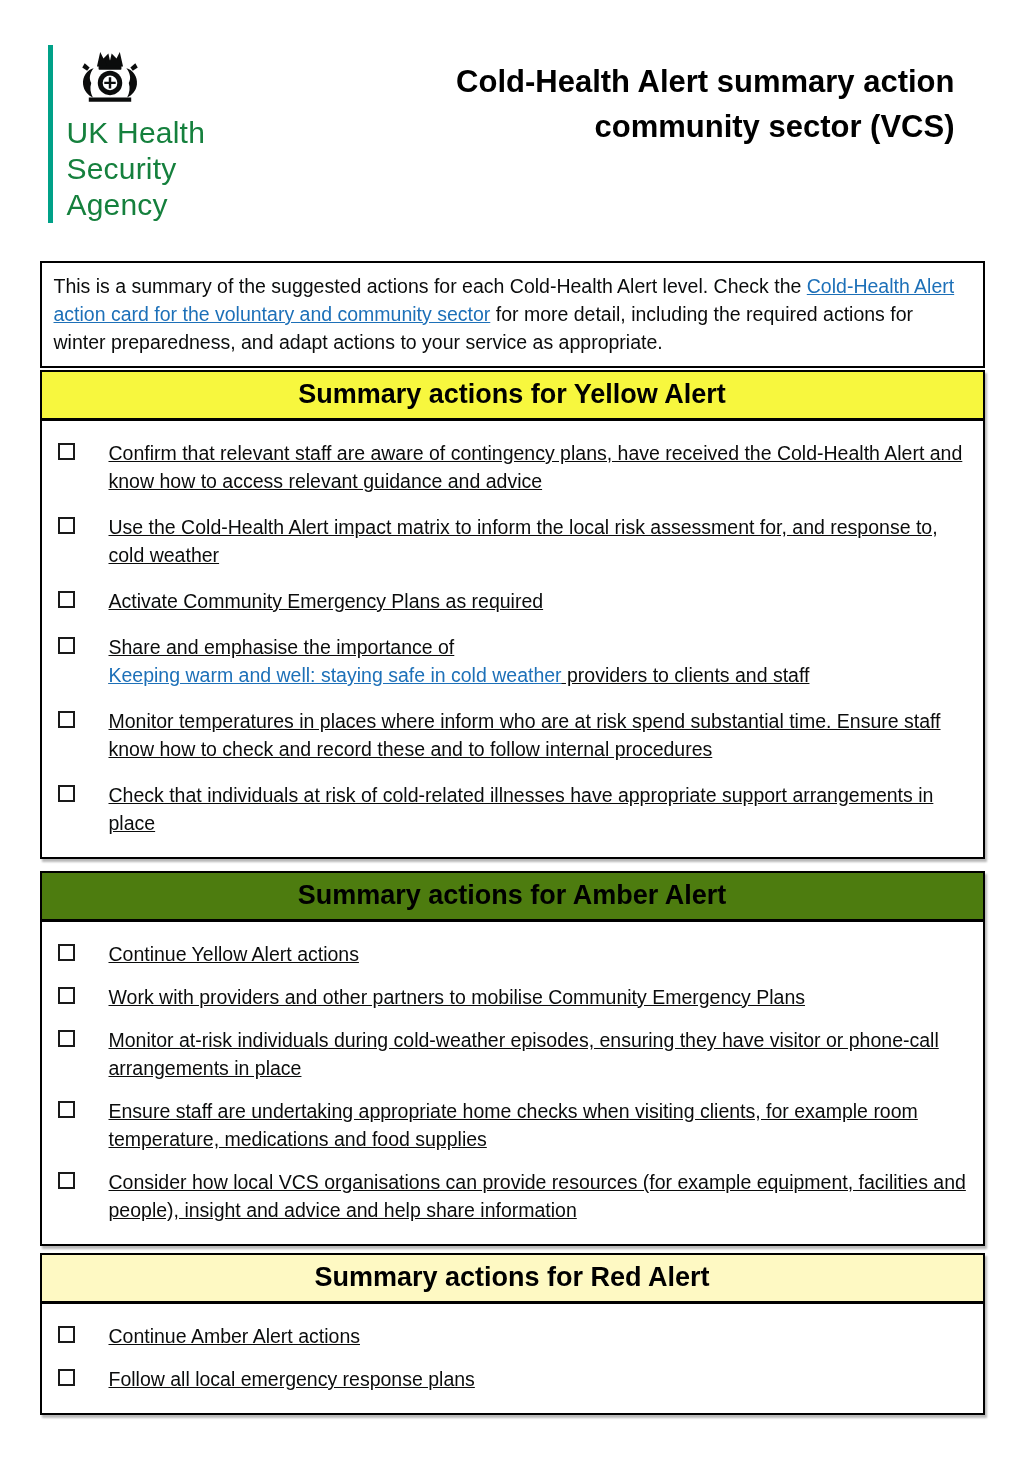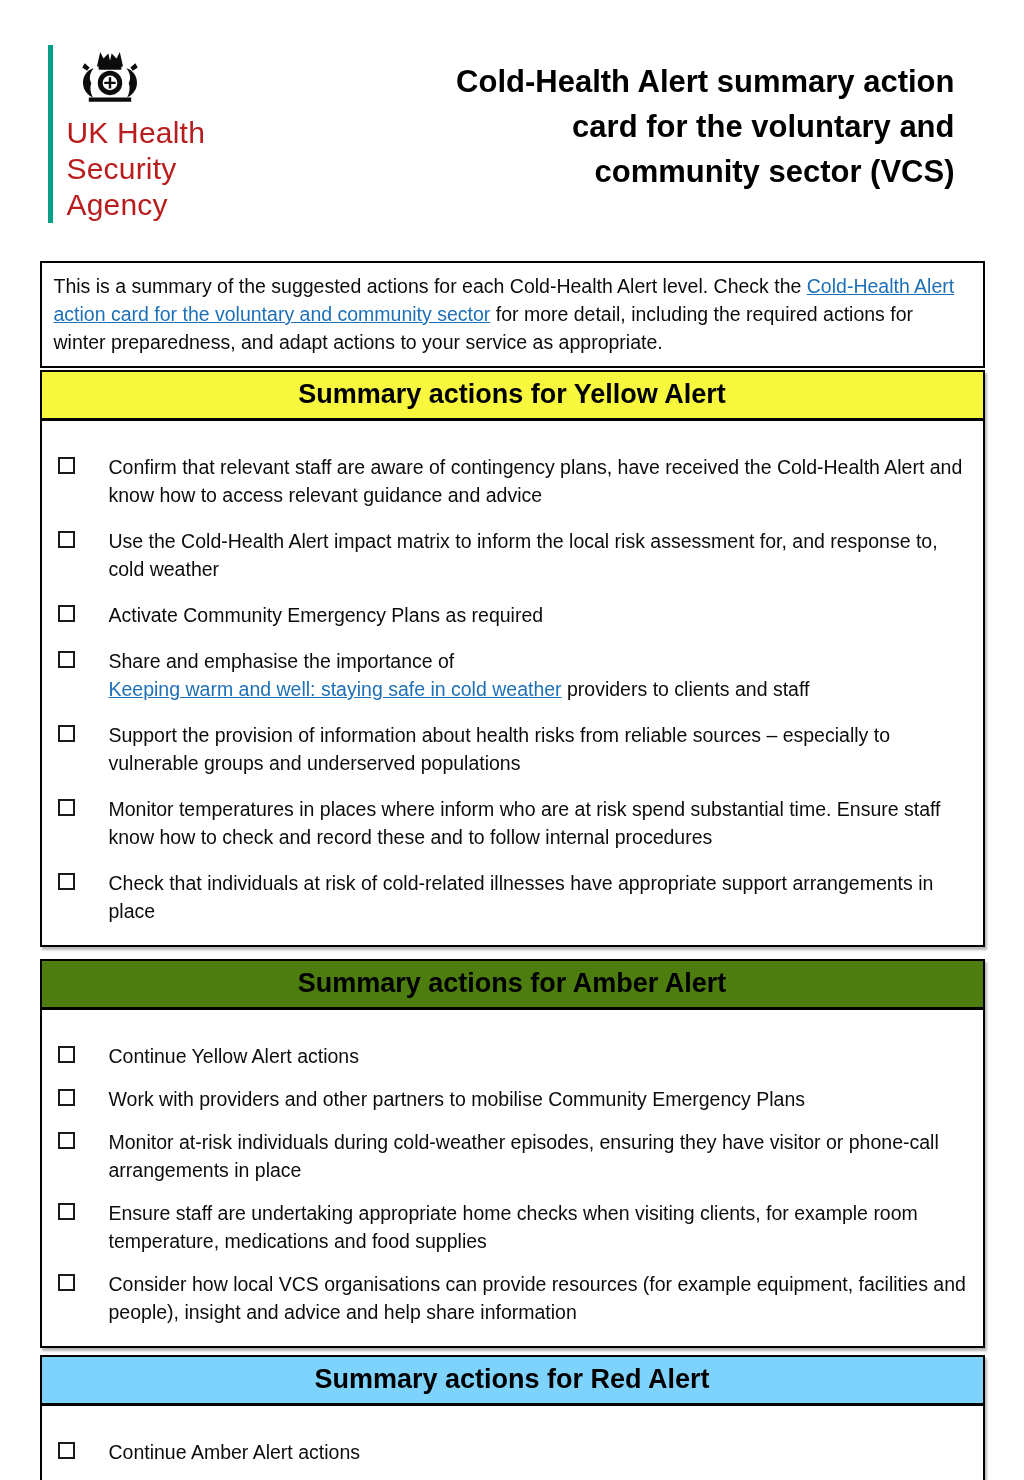--- a/index.html
+++ b/index.html
@@ -34,21 +34,21 @@
     width: 5px;
     background: #00A188;
     margin-right: 14px;
     min-height: 162px;
   }
   .logo-inner { padding-top: 2px; }
   .crest { display: block; margin-bottom: 6px; margin-left: 2px; }
   .logo-text div {
     font-size: 30px;
     line-height: 36px;
-    color: #b91c1c;
+    color: #15803d;
     letter-spacing: 0.2px;
   }
   .doc-title {
     flex: 1 1 auto;
     text-align: right;
     padding-top: 14px;
     padding-right: 30px;
   }
   .doc-title div {
     font-size: 31px;
@@ -83,21 +83,21 @@
   .section-header {
     border-bottom: 3px solid #000;
     text-align: center;
     padding: 7px 10px 8px 10px;
   }
   .section-header .section-title {
     font-size: 27px;
     font-weight: bold;
     color: #000;
   }
-  .section-body { padding: 24px 16px 14px 16px; }
+  .section-body { padding: 10px 16px 14px 16px; text-decoration: underline; }
   .item {
     display: flex;
     align-items: flex-start;
     margin: 16px 0 18px 0;
   }
   .section-body .item:first-child { margin-top: 8px; }
   .section-body .item:last-child { margin-bottom: 6px; }
   .checkbox {
     flex: 0 0 auto;
     width: 17px;
@@ -141,21 +141,20 @@
         </svg>
         <div class="logo-text">
           <div>UK Health</div>
           <div>Security</div>
           <div>Agency</div>
         </div>
       </div>
     </div>
     <div class="doc-title">
       <div>Cold-Health Alert summary action</div>
-      <div>card for the voluntary and</div>
       <div>community sector (VCS)</div>
     </div>
   </div>
 
   <div class="intro-box">
     <span>This is a summary of the suggested actions for each Cold-Health Alert level. Check the </span><a class="doc-link" href="#">Cold-Health Alert action card for the voluntary and community sector</a><span> for more detail, including the required actions for winter preparedness, and adapt actions to your service as appropriate.</span>
   </div>
 
   <div class="section yellow-section">
     <div class="section-header" style="background: rgb(247, 247, 62);">
@@ -173,24 +172,20 @@
         <div class="item">
           <span class="checkbox"></span>
           <p class="item-text"><span>Activate Community Emergency Plans as required</span></p>
         </div>
         <div class="item">
           <span class="checkbox"></span>
           <p class="item-text"><span>Share and emphasise the importance of</span><br><a class="doc-link" href="#">Keeping warm and well: staying safe in cold weather</a><span> providers to clients and staff</span></p>
         </div>
         <div class="item">
           <span class="checkbox"></span>
-          <p class="item-text"><span>Support the provision of information about health risks from reliable sources – especially to vulnerable groups and underserved populations</span></p>
-        </div>
-        <div class="item">
-          <span class="checkbox"></span>
           <p class="item-text"><span>Monitor temperatures in places where inform who are at risk spend substantial time. Ensure staff know how to check and record these and to follow internal procedures</span></p>
         </div>
         <div class="item">
           <span class="checkbox"></span>
           <p class="item-text"><span>Check that individuals at risk of cold-related illnesses have appropriate support arrangements in place</span></p>
         </div>
       </div>
   </div>
 
   <div class="section amber-section">
@@ -215,21 +210,21 @@
           <p class="item-text"><span>Ensure staff are undertaking appropriate home checks when visiting clients, for example room temperature, medications and food supplies</span></p>
         </div>
         <div class="item">
           <span class="checkbox"></span>
           <p class="item-text"><span>Consider how local VCS organisations can provide resources (for example equipment, facilities and people), insight and advice and help share information</span></p>
         </div>
       </div>
   </div>
 
   <div class="section red-section">
-    <div class="section-header" style="background: #7dd3fc;">
+    <div class="section-header" style="background: #fef9c3;">
       <span class="section-title">Summary actions for Red Alert</span>
     </div>
     <div class="section-body">
         <div class="item">
           <span class="checkbox"></span>
           <p class="item-text"><span>Continue Amber Alert actions</span></p>
         </div>
         <div class="item">
           <span class="checkbox"></span>
           <p class="item-text"><span>Follow all local emergency response plans</span></p>

